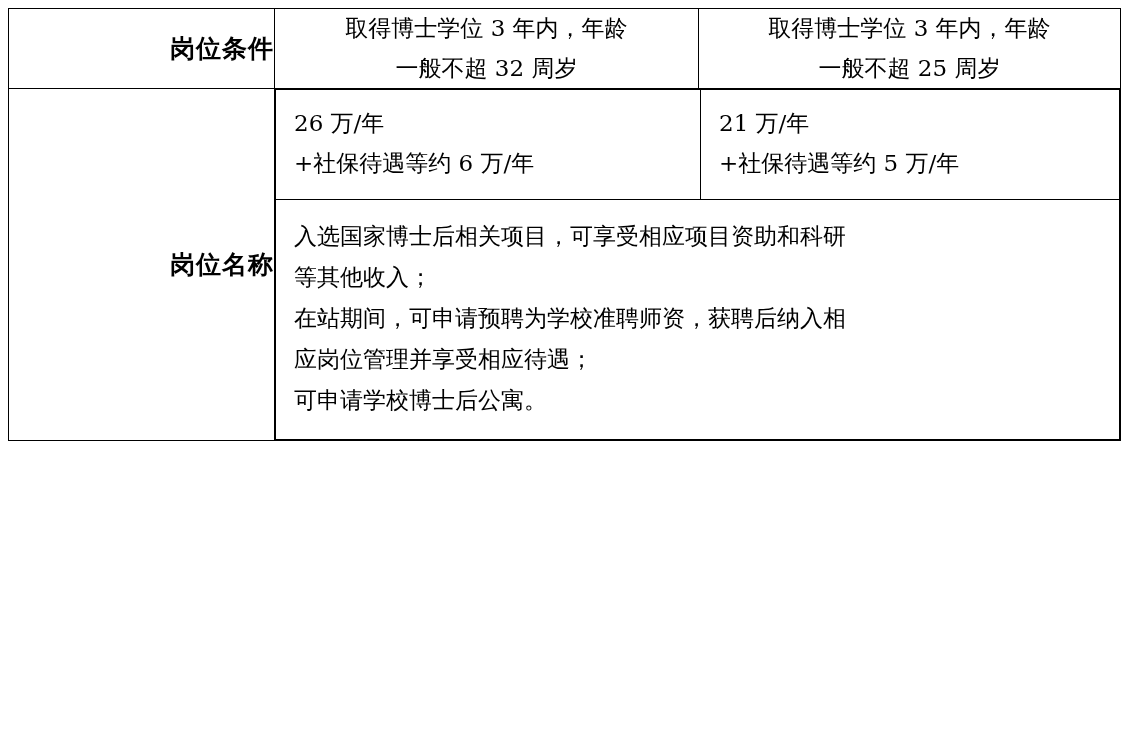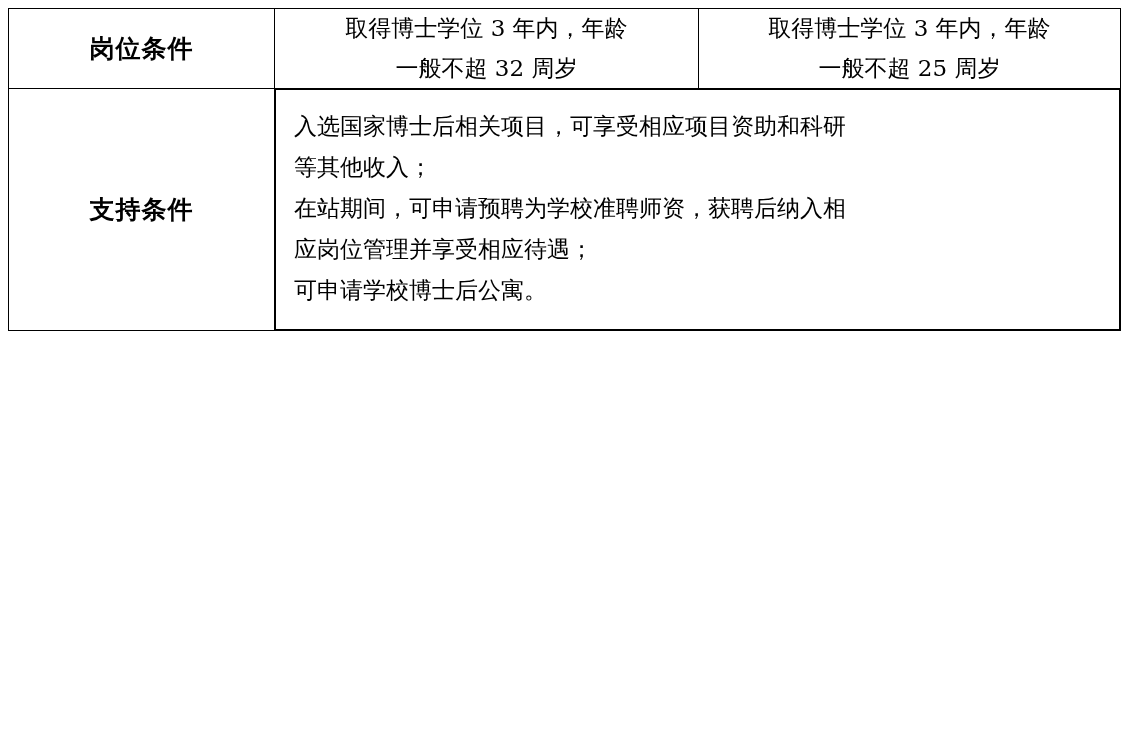--- a/index.html
+++ b/index.html
@@ -36,21 +36,21 @@
 
   .cell-center {
     text-align: center;
     font-size: 25px;
     font-weight: bold;
     letter-spacing: 1px;
     padding: 14px 6px;
     line-height: 1.4;
   }
   .label-cell {
-    text-align: center;
+    text-align: right;
     font-size: 25px;
     font-weight: bold;
     letter-spacing: 1px;
     line-height: 1.4;
     padding: 10px 4px;
   }
   .body-cell {
     font-size: 23px;
     line-height: 1.72;
     padding: 14px 14px 16px 18px;
@@ -106,24 +106,38 @@
           <p class="row-line">取得博士学位 3 年内，年龄</p>
           <p class="row-line">一般不超 32 周岁</p>
         </td>
         <td class="body-cell">
           <p class="row-line">取得博士学位 3 年内，年龄</p>
           <p class="row-line">一般不超 25 周岁</p>
         </td>
       </tr>
 
       <tr>
-        <td class="label-cell">支持条件</td>
+        <td class="label-cell">岗位名称</td>
         <td colspan="2" style="padding:0;">
           <table class="nested">
             <tbody>
+              <tr>
+                <td class="left-split">
+                  <div class="split-inner">
+                    <p class="row-line">26 万/年</p>
+                    <p class="row-line">+社保待遇等约 6 万/年</p>
+                  </div>
+                </td>
+                <td>
+                  <div class="split-inner">
+                    <p class="row-line">21 万/年</p>
+                    <p class="row-line">+社保待遇等约 5 万/年</p>
+                  </div>
+                </td>
+              </tr>
               <tr>
                 <td colspan="2" class="wide-wrap">
                   <div class="wide-inner">
                     <p class="row-line">入选国家博士后相关项目，可享受相应项目资助和科研</p>
                     <p class="row-line">等其他收入；</p>
                     <p class="row-line">在站期间，可申请预聘为学校准聘师资，获聘后纳入相</p>
                     <p class="row-line">应岗位管理并享受相应待遇；</p>
                     <p class="row-line">可申请学校博士后公寓。</p>
                   </div>
                 </td>

